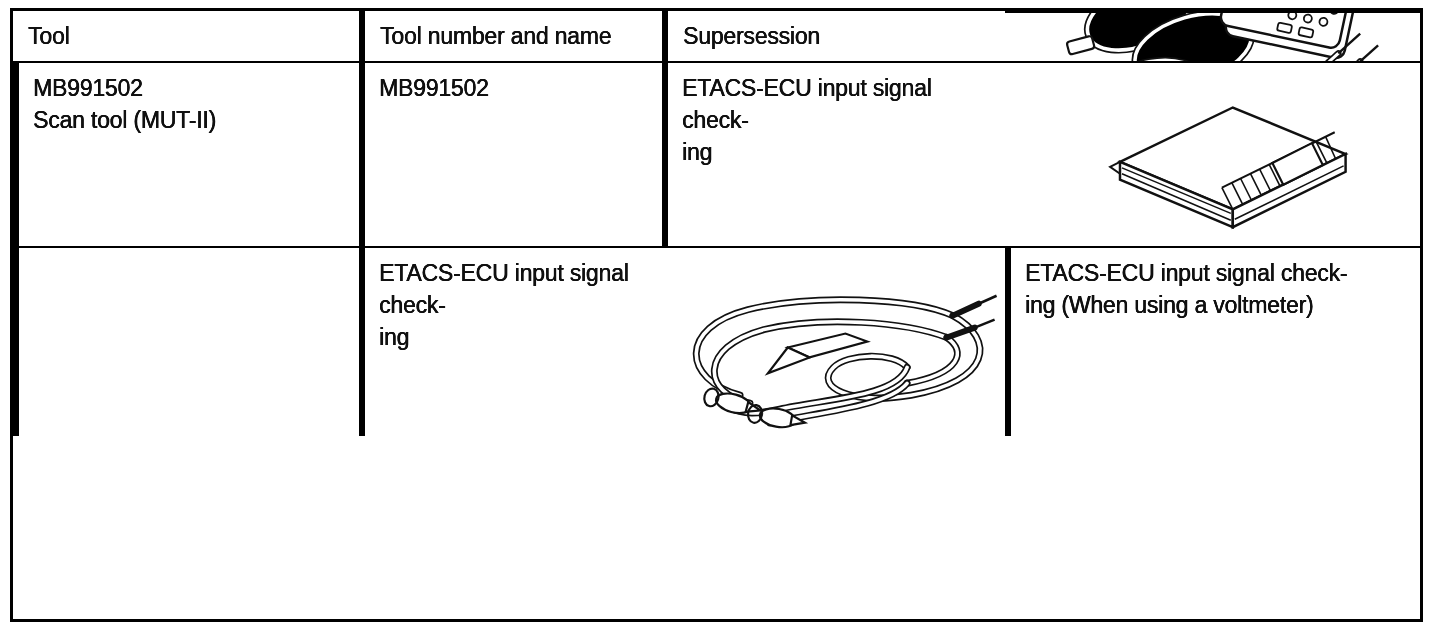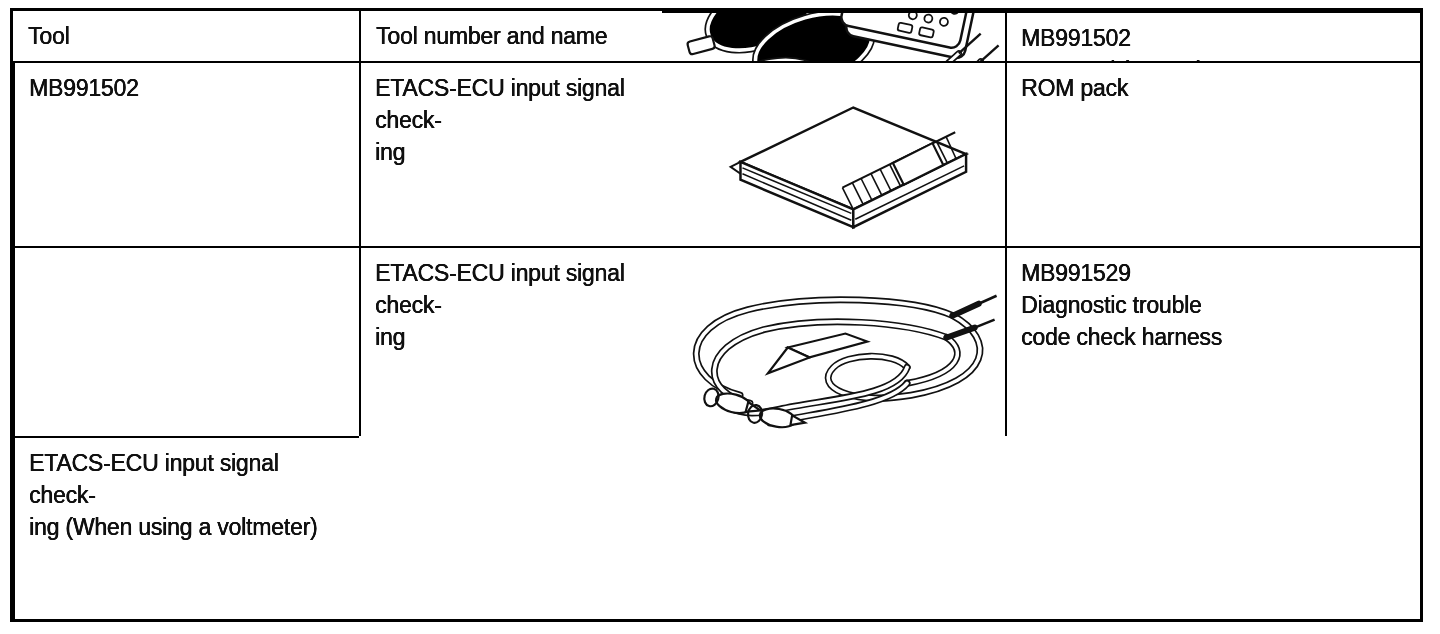--- a/index.html
+++ b/index.html
@@ -8,41 +8,42 @@
     font-family:Liberation Sans, sans-serif;color:#101010;
   }
   .tools-table{
     position:absolute;left:10px;top:8px;
     display:grid;
     grid-template-columns:346px 303px 343px 415px;
     grid-template-rows:50px 185px 190px 183px;
     border:3px solid #000;background:#fff;
   }
   .cell{
-    border-left:2px solid #000000;border-top:2px solid #000;
+    border-left:6px solid #000000;border-top:2px solid #000;
     font-size:23px;line-height:32px;letter-spacing:-0.2px;
     white-space:pre-line;overflow:hidden;
     text-shadow:0.4px 0 0 currentColor, 0 0.3px 0 currentColor;
   }
   .cell.col-a{border-left:none;}
   .cell.row-head{border-top:none;}
   .hd{display:flex;align-items:center;padding:0 15px;}
   .txt{padding:9px 10px 9px 14px;}
   .pic{padding:0;display:flex;align-items:center;justify-content:center;}
   .pic svg{display:block;}
   .ln{stroke:#111;fill:none;}
 </style>
 </head>
 <body>
 
 <div class="page">
   <div class="tools-table">
 
     <div class="cell hd col-a row-head">Tool</div>
     <div class="cell hd row-head">Tool number and name</div>
+    <div class="cell hd row-head">Supersession</div>
 
     <div class="cell pic col-a">
       <svg width="344" height="183" viewBox="0 0 344 184">
         <defs>
           <ellipse id="e1" cx="98" cy="70" rx="55" ry="30" transform="rotate(-22 98 70)"></ellipse>
           <ellipse id="e2" cx="152" cy="103" rx="60" ry="32" transform="rotate(-16 152 103)"></ellipse>
           <ellipse id="e3" cx="112" cy="140" rx="48" ry="24" transform="rotate(-10 112 140)"></ellipse>
           <path id="c4" d="M60,48 C85,25 130,22 158,40"></path>
           <path id="p1" d="M236,170 C252,148 278,126 298,108"></path>
           <path id="p2" d="M262,174 C280,154 304,132 320,116"></path>
@@ -129,21 +130,20 @@
             <line x1="230" y1="131" x2="219" y2="109"></line>
           <line x1="221" y1="136" x2="210" y2="114"></line>
             <line x1="211" y1="141" x2="200" y2="119"></line>
           <line x1="202" y1="145" x2="191" y2="123"></line>
             <line x1="192" y1="150" x2="181" y2="128"></line>
         </g>
         <polygon points="272,83 232,103 243,125 283,105" fill="#fff" stroke="#111" stroke-width="2.2"></polygon>
         <path class="ln" d="M78,102 l-10,5 l10,7" stroke-width="2"></path>
       </svg>
     </div>
-    <div class="cell txt">ROM pack</div>
     <div class="cell txt"></div>
     <div class="cell txt">ETACS-ECU input signal check-
 ing</div>
 
     <div class="cell pic col-a">
       <svg width="344" height="181" viewBox="0 0 344 182">
         <defs>
           <path id="h1" d="M78,144 C20,128 16,76 86,58 C150,42 252,46 292,64"></path>
           <path id="h2" d="M88,152 C40,142 36,96 102,78 C160,64 244,70 286,86"></path>
           <path id="h3" d="M292,64 C336,88 330,130 250,144 C190,154 152,136 172,116 C186,102 232,100 246,116"></path>
@@ -179,20 +179,17 @@
           <polygon points="30,-5 44,0 30,5" fill="#fff" stroke="#111" stroke-width="2.2"></polygon>
           <ellipse cx="-7" cy="0" rx="7" ry="9" fill="none" stroke="#111" stroke-width="2.2"></ellipse>
         </g>
         <g transform="translate(100,164) rotate(10)">
           <ellipse cx="16" cy="0" rx="18" ry="9" fill="#fff" stroke="#111" stroke-width="2.2"></ellipse>
           <polygon points="30,-5 44,0 30,5" fill="#fff" stroke="#111" stroke-width="2.2"></polygon>
           <ellipse cx="-7" cy="0" rx="7" ry="9" fill="none" stroke="#111" stroke-width="2.2"></ellipse>
         </g>
       </svg>
     </div>
-    <div class="cell txt">MB991529
-Diagnostic trouble
-code check harness</div>
     <div class="cell txt">ETACS-ECU input signal check-
 ing (When using a voltmeter)</div>
 
   </div>
 </div>
 
 </body></html>

